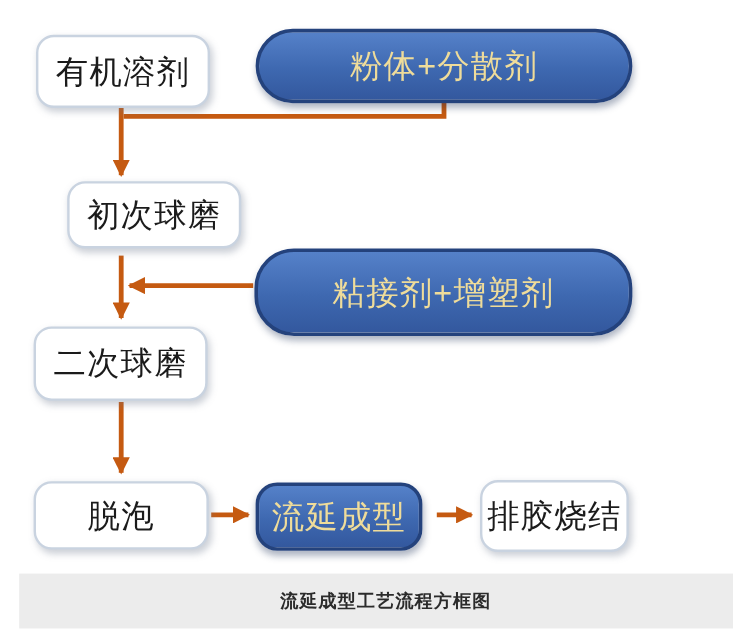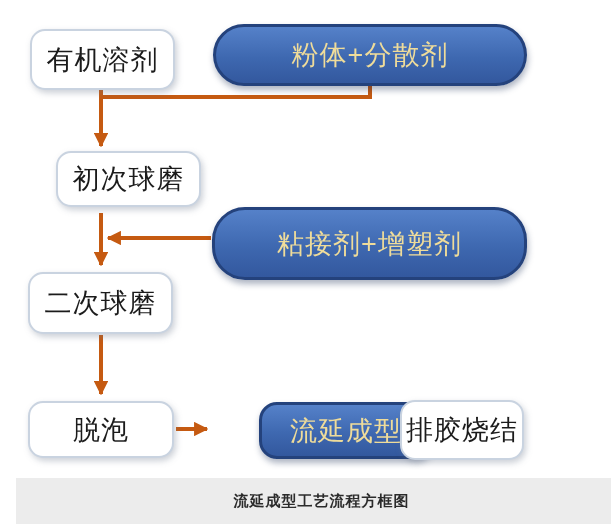--- a/index.html
+++ b/index.html
@@ -101,21 +101,21 @@
   </div>
 
   <div class="node box" style="left:28px; top:401px; width:146px; height:57px;">
     <span>脱泡</span>
   </div>
 
   <div class="node box" style="left:28px; top:272px; width:145px; height:62px;">
     <span>二次球磨</span>
   </div>
 
-  <div class="node pill small" style="left:213px; top:402px; width:174px; height:57px;margin-left:46px;">
+  <div class="node pill small" style="left:213px; top:402px; width:139px; height:57px;">
     <span>流延成型</span>
   </div>
 
   <div class="node box" style="left:400px; top:400px; width:124px; height:60px;">
     <span>排胶烧结</span>
   </div>
 
   <div class="caption-band">
     <span class="caption">流延成型工艺流程方框图</span>
   </div>

